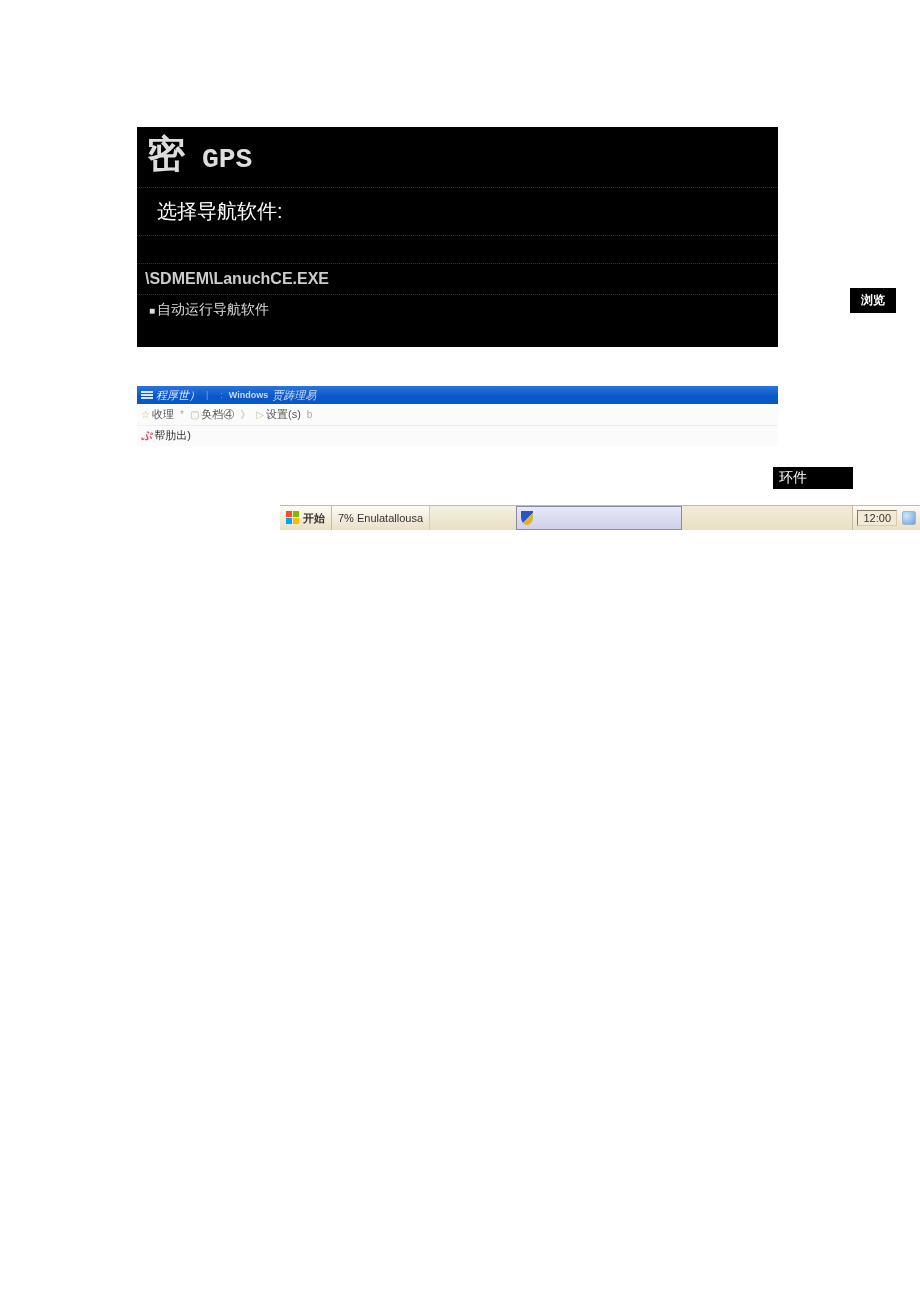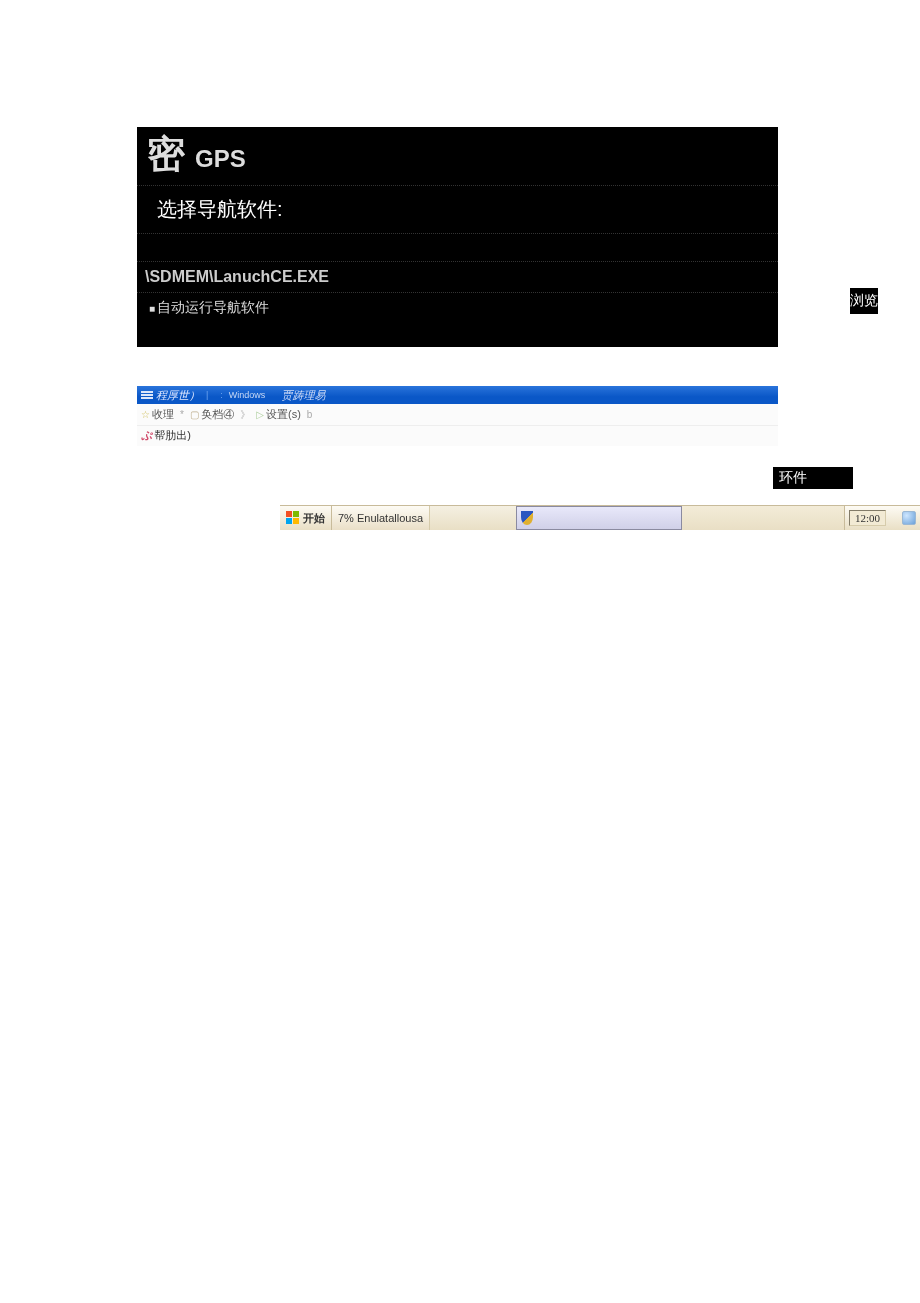--- a/index.html
+++ b/index.html
@@ -30,25 +30,25 @@
     }
 
     .gps-logo {
       font-size: 38px;
       font-weight: bold;
       color: #ddd;
       line-height: 1;
     }
 
     .gps-title {
-      font-size: 24px;
+      font-size: 28px;
       font-weight: bold;
-      font-family: Liberation Sans, sans-serif;
+      font-family: Liberation Mono, monospace;
       color: #ddd;
-      margin-left: 10px;
+      margin-left: 17px;
     }
 
     .gps-label {
       font-size: 20px;
       color: #fff;
       padding: 10px 20px 10px 20px;
       border-bottom: 1px dotted #333;
     }
 
     .gps-spacer {
@@ -76,24 +76,25 @@
       font-size: 10px;
       margin-right: 2px;
     }
 
     .browse-btn {
       position: absolute;
       left: 850px;
       top: 288px;
       background: #000;
       color: #fff;
-      font-size: 14px;
-      padding: 4px 0;
+      font-size: 12px;
+      padding: 4px 11px;
       border: none;
       cursor: pointer;
+      font-weight: bold;
     }
 
     .app-window {
       position: absolute;
       left: 137px;
       top: 386px;
       width: 641px;
     }
 
     .app-titlebar {
@@ -109,21 +110,21 @@
     }
 
     .app-titlebar .tb-icon {
       width: 12px;
       height: 12px;
       margin-right: 3px;
     }
 
     .app-titlebar .tb-text1 { color: #e0e8ff; }
     .app-titlebar .tb-divider { color: #6fa5ef; margin: 0 6px; font-style: normal; font-size: 9px; }
-    .app-titlebar .tb-win { color: #c6d8f5; font-size: 9px; font-style: normal; margin-right: 16px;}
+    .app-titlebar .tb-win { color: #c6d8f5; font-size: 9px; font-style: normal; margin-right: 4px; font-weight: bold;}
     .app-titlebar .tb-text2 { color: #d0ddf7; }
 
     .app-toolbar {
       background: #fbfbfb;
       border-bottom: 1px solid #eee;
       padding: 3px 4px;
       font-size: 11px;
       color: #333;
       display: flex;
       align-items: center;
@@ -230,23 +231,22 @@
     .task-fill {
       flex: 1;
       background: linear-gradient(180deg, #f3ecd8 0%, #e9dfc5 100%);
     }
 
     .tray {
       display: flex;
       align-items: center;
       padding: 0 4px;
       border-left: 1px solid #c8bb9a;
-      gap: 16px;
+      gap: 5px;
       background: linear-gradient(180deg, #fdfbf4 0%, #e9dfc5 100%);
-      font-family: Liberation Serif, serif;
     }
     .tray-time {
       font-size: 11px;
       color: #333;
       border: 1px inset #d6cbab;
       padding: 1px 5px;
       background: #f2ead4;
     }
     .tray-icon {
       width: 14px; height: 14px; border-radius: 2px;

